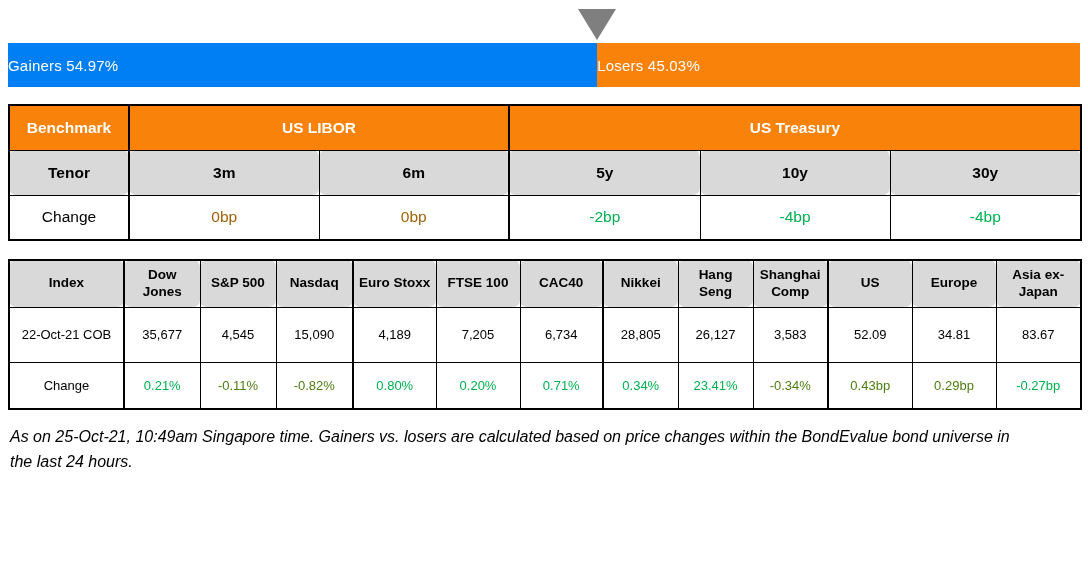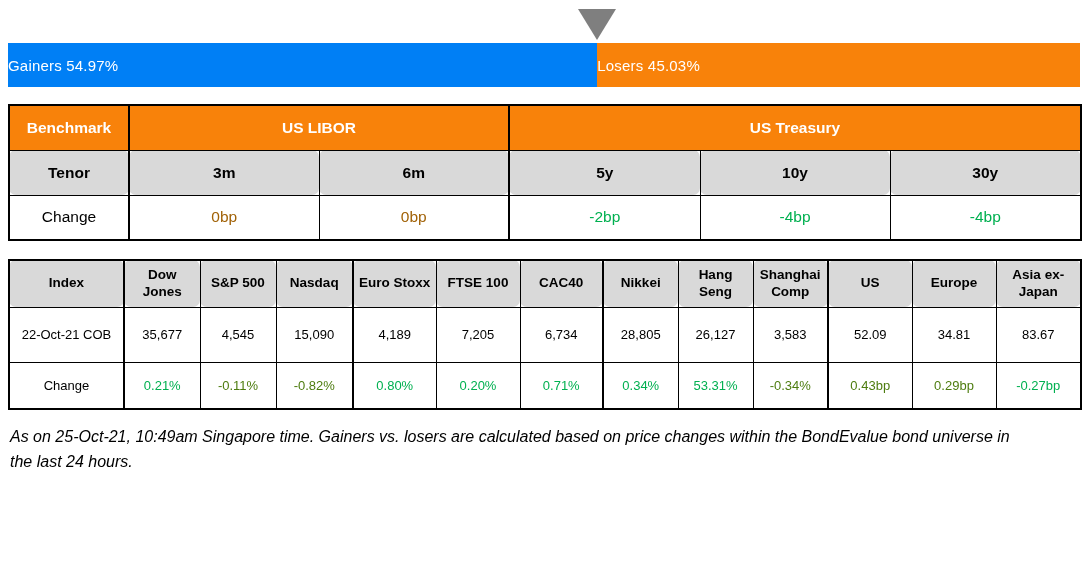--- a/index.html
+++ b/index.html
@@ -161,21 +161,21 @@
     </tr>
     <tr class="change-row">
       <td>Change</td>
       <td class="gsep positive">0.21%</td>
       <td class="negative">-0.11%</td>
       <td class="negative">-0.82%</td>
       <td class="gsep positive">0.80%</td>
       <td class="positive">0.20%</td>
       <td class="positive">0.71%</td>
       <td class="gsep positive">0.34%</td>
-      <td class="positive">53.31%</td>
+      <td class="positive">23.41%</td>
       <td class="negative">-0.34%</td>
       <td class="gsep negative">0.43bp</td>
       <td class="negative">0.29bp</td>
       <td class="positive">-0.27bp</td>
     </tr>
   </tbody>
     </table>
 
   <p class="footnote">As on 25-Oct-21, 10:49am Singapore time. Gainers vs. losers are calculated based on price changes within the BondEvalue bond universe in the last 24 hours.</p>
 

